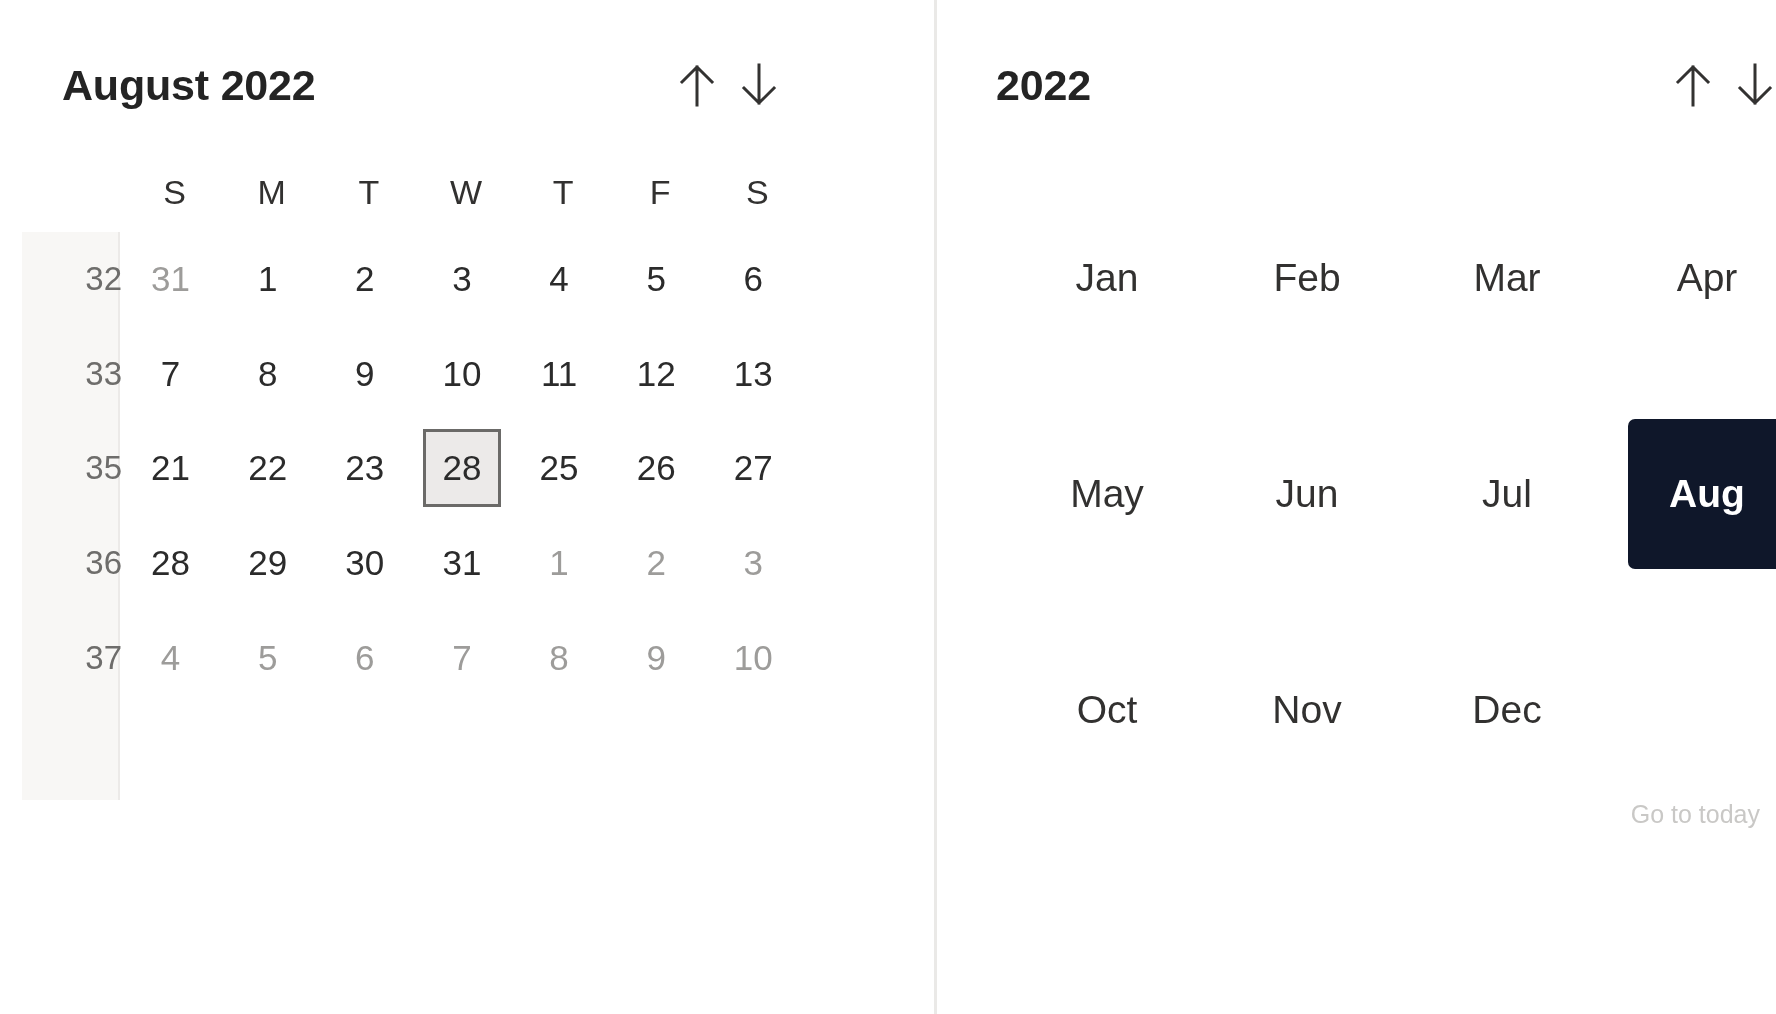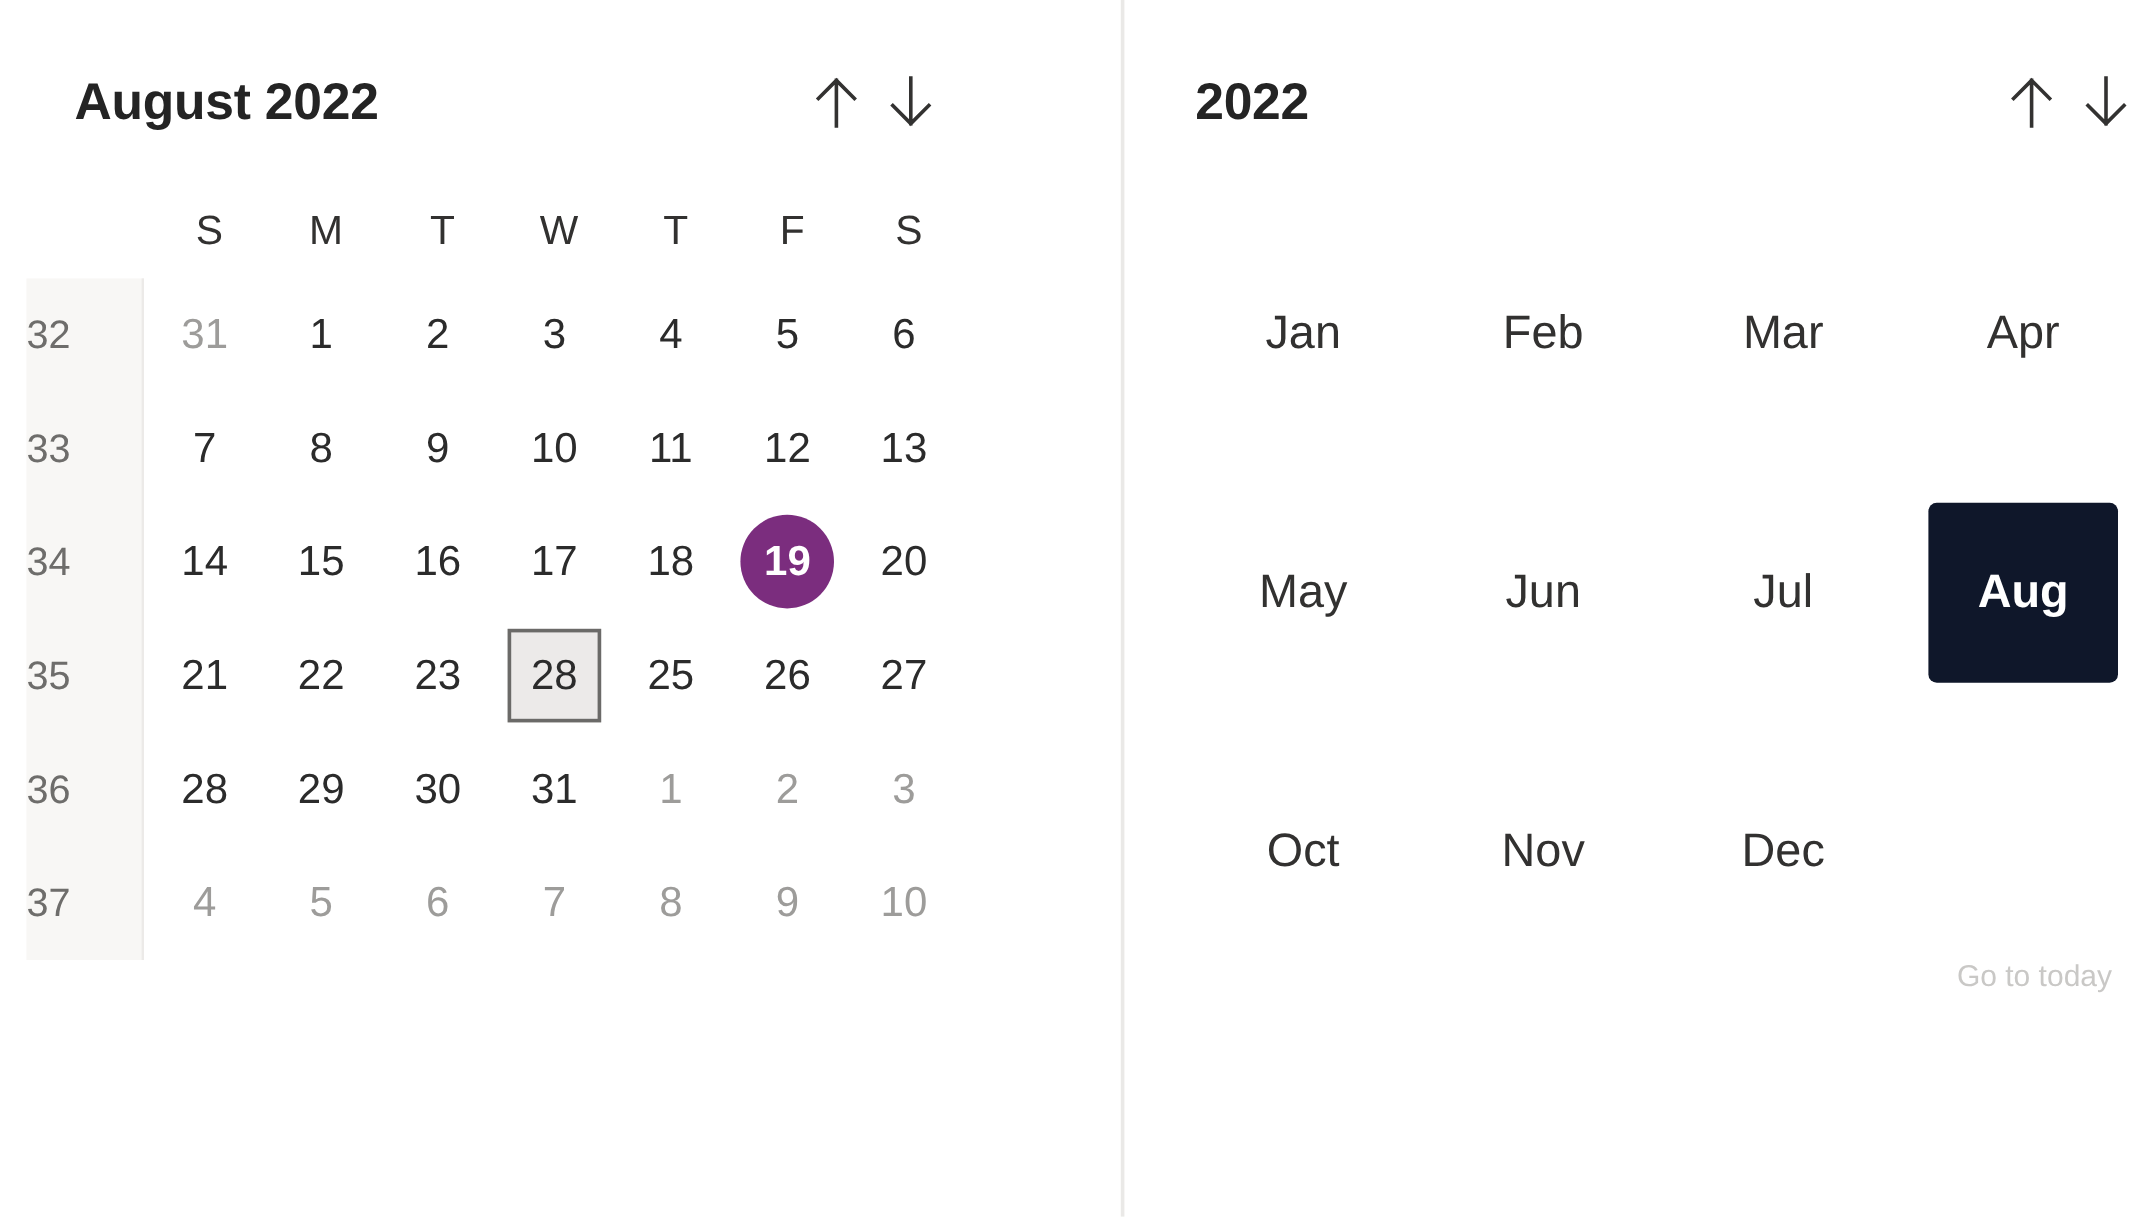--- a/index.html
+++ b/index.html
@@ -114,21 +114,21 @@
     top: 232px;
     width: 784px;
   }
   .day-row {
     display: flex;
     height: 94.6px;
     align-items: center;
   }
   .weeknum-cell {
     width: 100px;
-    text-align: left;
+    text-align: right;
     font-size: 33px;
     color: #6e6d6b;
     position: relative;
     z-index: 2;
   }
   .day-cell {
     width: 97.14px;
     height: 94.6px;
     display: flex;
     align-items: center;
@@ -187,21 +187,21 @@
   }
   .month-row {
     display: flex;
     height: 216px;
     align-items: center;
   }
   .month-cell {
     width: 200px;
     display: flex;
     align-items: center;
-    justify-content: center;
+    justify-content: flex-end;
     cursor: pointer;
   }
   .month-tile {
     width: 158px;
     height: 150px;
     display: flex;
     align-items: center;
     justify-content: center;
     font-size: 39px;
     color: #323130;
@@ -313,44 +313,20 @@
             <div class="day-pill">11</div>
           </div>
           <div class="day-cell">
             <div class="day-pill">12</div>
           </div>
           <div class="day-cell">
             <div class="day-pill">13</div>
           </div>
         </div>
         <div class="day-row">
-          <div class="weeknum-cell">34</div>
-          <div class="day-cell">
-            <div class="day-pill">14</div>
-          </div>
-          <div class="day-cell">
-            <div class="day-pill">15</div>
-          </div>
-          <div class="day-cell">
-            <div class="day-pill">16</div>
-          </div>
-          <div class="day-cell">
-            <div class="day-pill">17</div>
-          </div>
-          <div class="day-cell">
-            <div class="day-pill">18</div>
-          </div>
-          <div class="day-cell selected">
-            <div class="day-pill">19</div>
-          </div>
-          <div class="day-cell">
-            <div class="day-pill">20</div>
-          </div>
-        </div>
-        <div class="day-row">
           <div class="weeknum-cell">35</div>
           <div class="day-cell">
             <div class="day-pill">21</div>
           </div>
           <div class="day-cell">
             <div class="day-pill">22</div>
           </div>
           <div class="day-cell">
             <div class="day-pill">23</div>
           </div>

